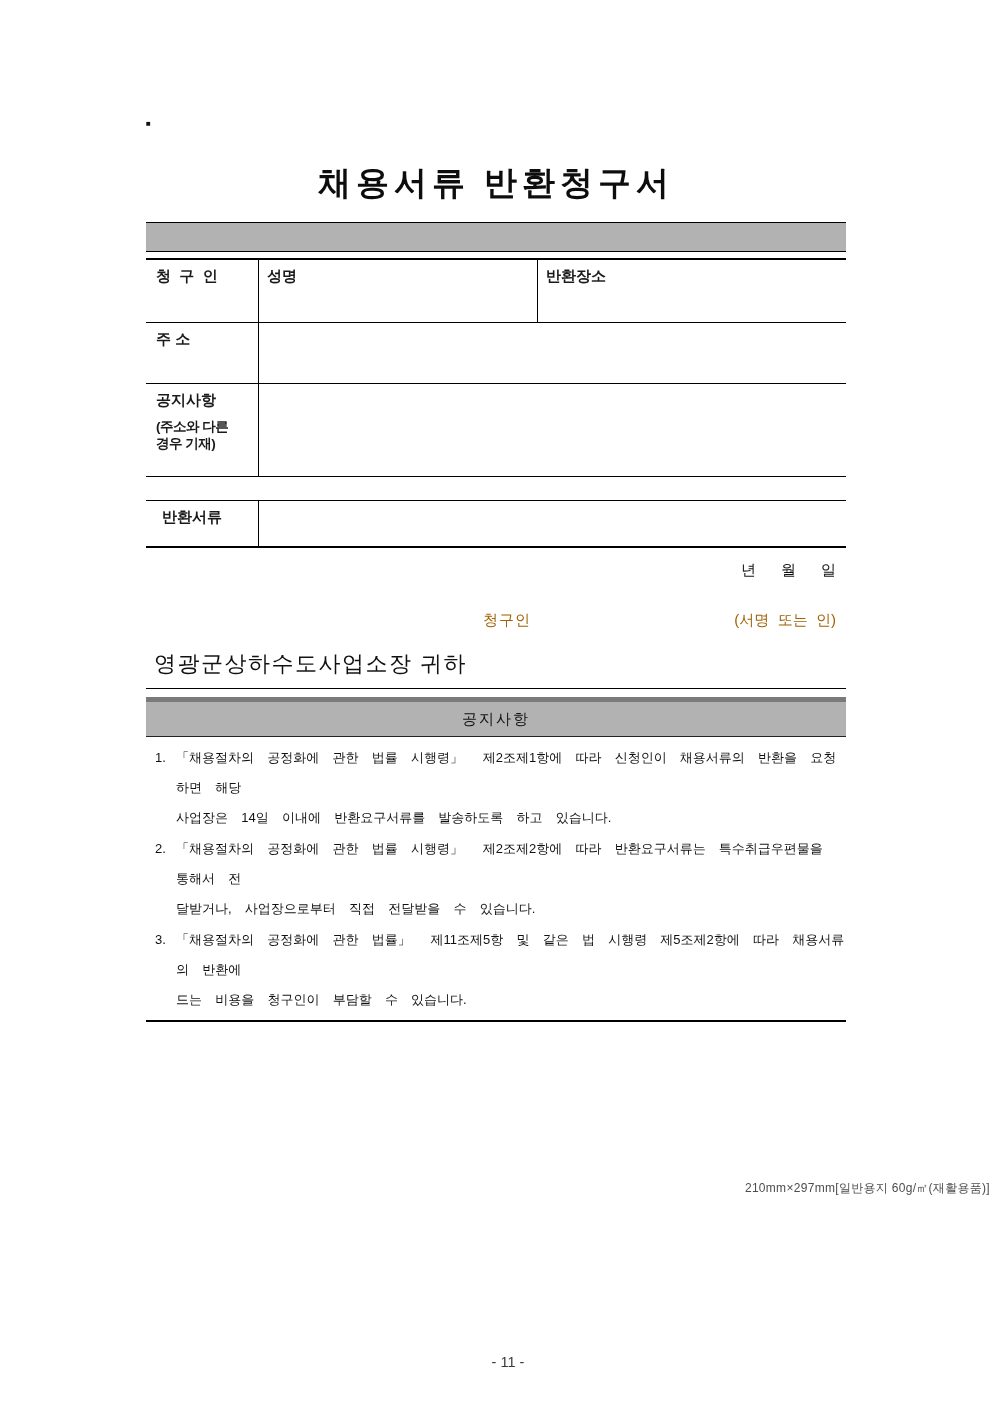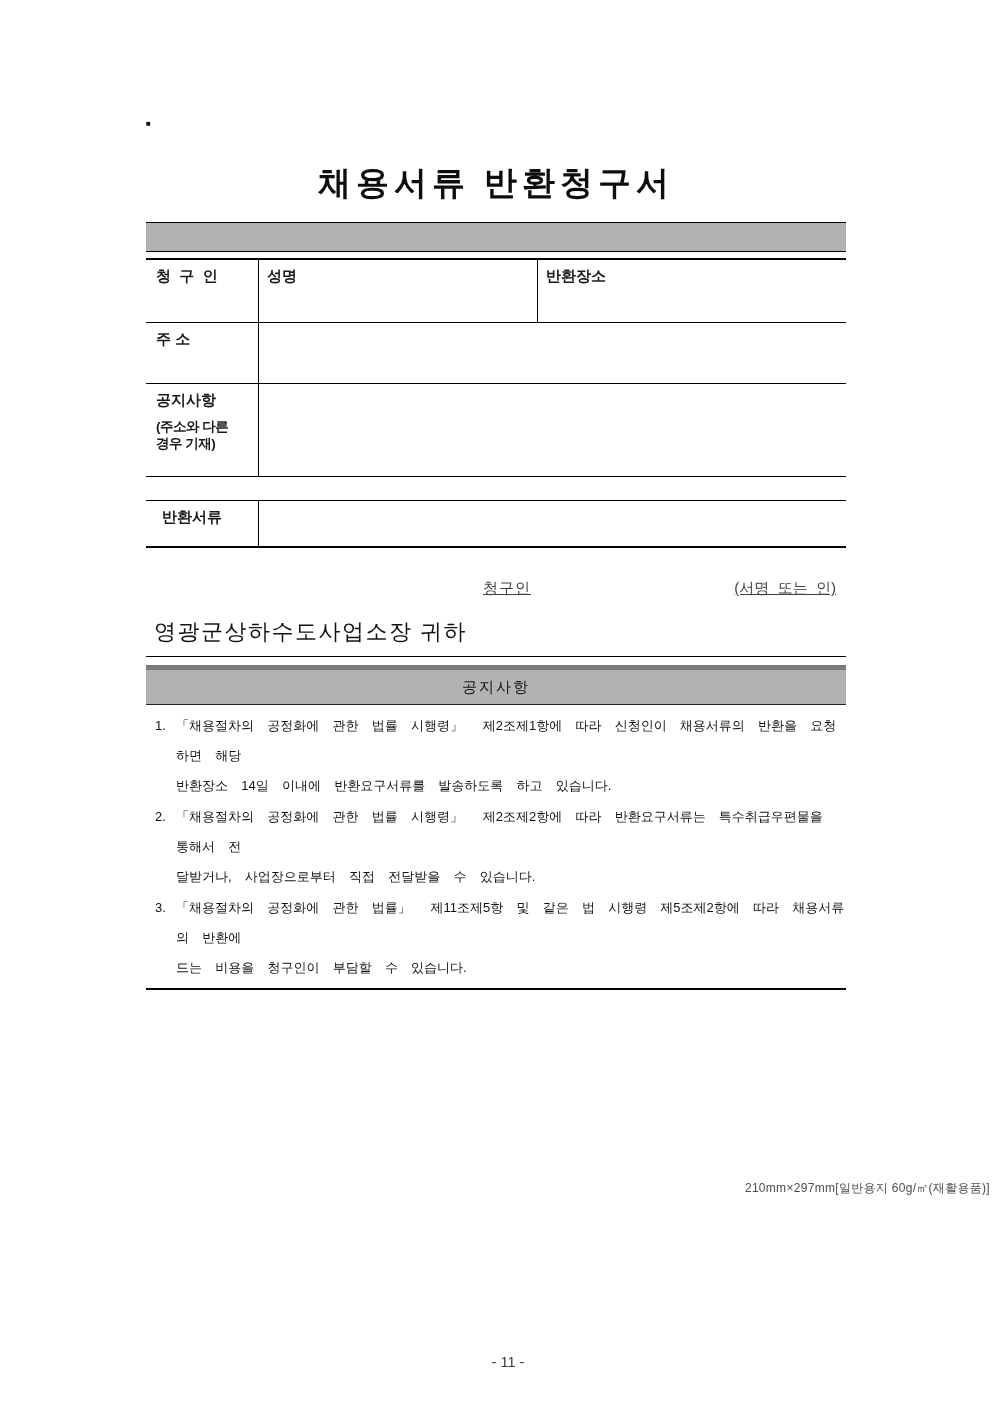--- a/index.html
+++ b/index.html
@@ -32,21 +32,21 @@
   .note-sub { font-size:13.5px; font-weight:bold; line-height:17px; white-space:pre-wrap; margin-top:8px; letter-spacing:-0.5px; }
 
   .tbl2 { margin-top:23px; border-top:1.5px solid #000; border-bottom:2px solid #000; }
   .tbl2 .row { border-bottom:none; height:45px; }
   .tbl2 .c-label { padding-left:16px; }
 
   .declaration { margin-top:6px; font-size:15px; line-height:31px; white-space:pre-wrap; word-spacing:4px; text-indent:10px; color:#111; }
 
   .date-line { margin-top:13px; text-align:right; padding-right:10px; font-size:15px; white-space:pre-wrap; color:#111; }
 
-  .sign-row { margin-top:31px; display:flex; font-size:15px; color:#404040;text-decoration:underline; }
+  .sign-row { margin-top:31px; display:flex; font-size:15px; color:#a16207; }
   .sign-row .claimant { margin-left:337px; letter-spacing:1px; }
   .sign-row .seal { margin-left:auto; padding-right:10px; white-space:pre-wrap; }
 
   .recipient { margin-top:19px; font-size:22px; letter-spacing:1.5px; color:#111; padding-left:8px; }
 
   .rule { margin-top:9px; border-top:1.2px solid #000; height:0; }
 
   .notice-box { margin-top:8px; border-bottom:2px solid #000; }
   .notice-header {
     border-top:5px solid #7a7a7a; background:#b2b2b2; border-bottom:1.5px solid #222;
@@ -101,37 +101,38 @@
   </div>
 
   <div class="tbl2">
     <div class="row">
       <div class="cell c-label lbl">반환서류</div>
       <div class="cell c-rest"></div>
     </div>
   </div>
 
 
+  <div class="date-line">년      월      일</div>
 
   <div class="sign-row">
     <span class="claimant">청구인</span>
     <span class="seal">(서명  또는  인)</span>
   </div>
 
   <div class="recipient">영광군상하수도사업소장  귀하</div>
 
   <div class="rule"></div>
 
   <div class="notice-box">
     <div class="notice-header">공지사항</div>
     <div class="notice-body">
       <div class="notice-item">
         <span class="num">1.</span>
         <span class="txt">「채용절차의  공정화에  관한  법률  시행령」   제2조제1항에  따라  신청인이  채용서류의  반환을  요청하면  해당
-반환장소  14일  이내에  반환요구서류를  발송하도록  하고  있습니다.</span>
+사업장은  14일  이내에  반환요구서류를  발송하도록  하고  있습니다.</span>
       </div>
       <div class="notice-item">
         <span class="num">2.</span>
         <span class="txt">「채용절차의  공정화에  관한  법률  시행령」   제2조제2항에  따라  반환요구서류는  특수취급우편물을  통해서  전
 달받거나,  사업장으로부터  직접  전달받을  수  있습니다.</span>
       </div>
       <div class="notice-item">
         <span class="num">3.</span>
         <span class="txt">「채용절차의  공정화에  관한  법률」   제11조제5항  및  같은  법  시행령  제5조제2항에  따라  채용서류의  반환에
 드는  비용을  청구인이  부담할  수  있습니다.</span>

